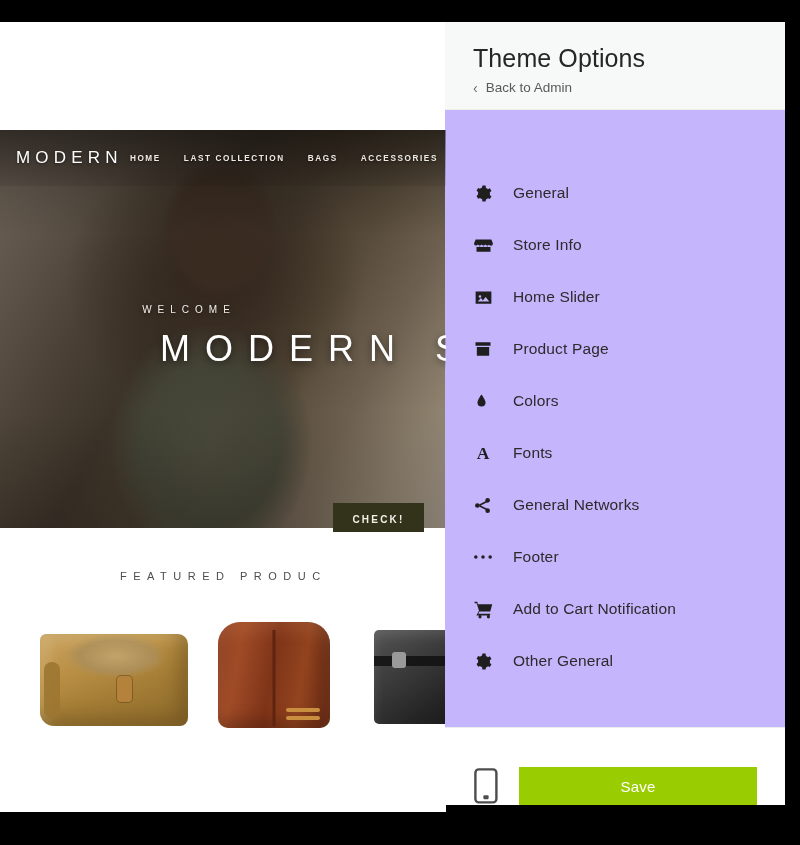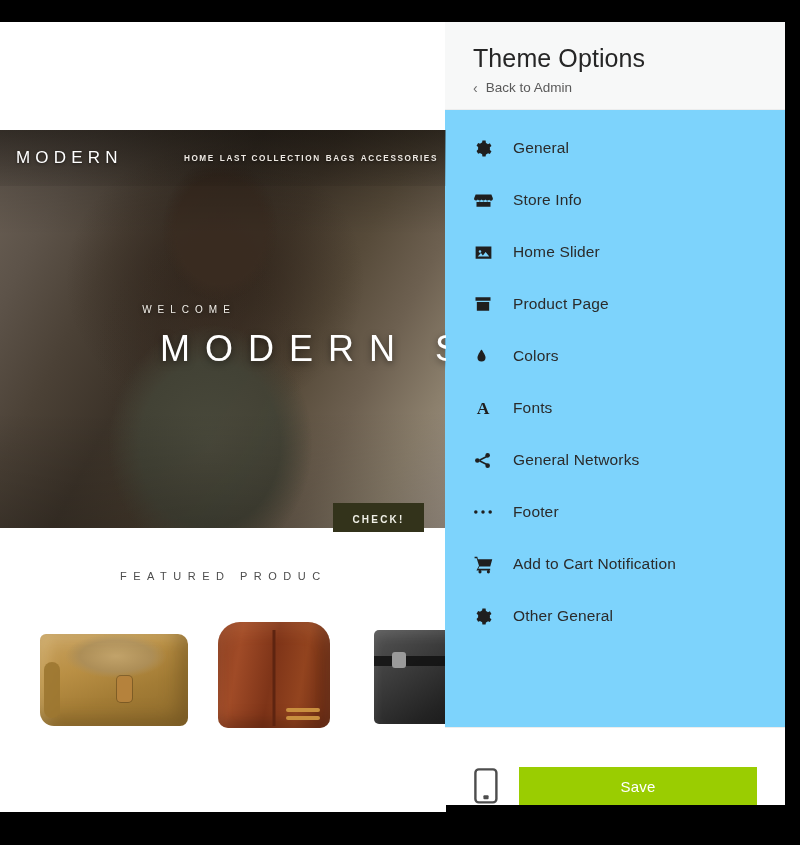--- a/index.html
+++ b/index.html
@@ -44,21 +44,21 @@
   }
   #site-nav {
     position:absolute; left:0; top:0; width:446px; height:56px;
     display:flex; align-items:center; z-index:4;
     background: linear-gradient(180deg, rgba(20,16,12,.46) 0%, rgba(20,16,12,.10) 100%);
   }
   #site-logo {
     margin-left:16px; color:#fff; font-size:17px; letter-spacing:5.2px; font-weight:400;
     text-shadow:0 1px 3px rgba(0,0,0,.5);
   }
-  #site-menu { margin-left:auto; margin-right:8px; display:flex; gap:5px; }
+  #site-menu { margin-left:auto; margin-right:8px; display:flex; gap:23px; }
   #site-menu span {
     color:#efeae4; font-size:8.2px; letter-spacing:1.6px; font-weight:700;
     text-shadow:0 1px 3px rgba(0,0,0,.55); white-space:nowrap;
   }
   #hero-copy { position:absolute; left:0; top:0; width:446px; height:402px; z-index:4; }
   #hero-welcome {
     position:absolute; left:0; top:174px; width:446px; text-align:center; padding-right:68px;
     color:#f2efe9; font-size:10px; letter-spacing:6px;
     text-shadow:0 1px 4px rgba(0,0,0,.6);
   }
@@ -126,22 +126,23 @@
     background:#111; opacity:.85;
   }
   .prod-blackbag::after {
     content:""; position:absolute; left:18px; top:22px; width:14px; height:16px;
     background:#9a9a9a; border-radius:3px;
   }
 
   
   #panel {
     position:absolute; left:445px; top:22px; width:340px; height:783px;
-    background:#7dd3fc; display:flex; flex-direction:column;
+    background:#c4b5fd; display:flex; flex-direction:column;
     box-shadow: 0 0 0 0 rgba(0,0,0,0);
+    gap: 45px;
   }
   #panel-header { padding:22px 28px 14px 28px; border-bottom:1px solid #eceded; background:#f7f8f8; }
   #panel-title { font-size:25px; color:#262626; font-weight:400; letter-spacing:.1px; }
   #back-link {
     margin-top:7px; display:flex; align-items:center; gap:8px;
     font-size:13.5px; color:#5a5a5a; cursor:pointer;
   }
   #back-chevron { font-size:14px; color:#6b6b6b; line-height:1; }
 
   #panel-list { flex:1; padding-top:12px; overflow:hidden; }

